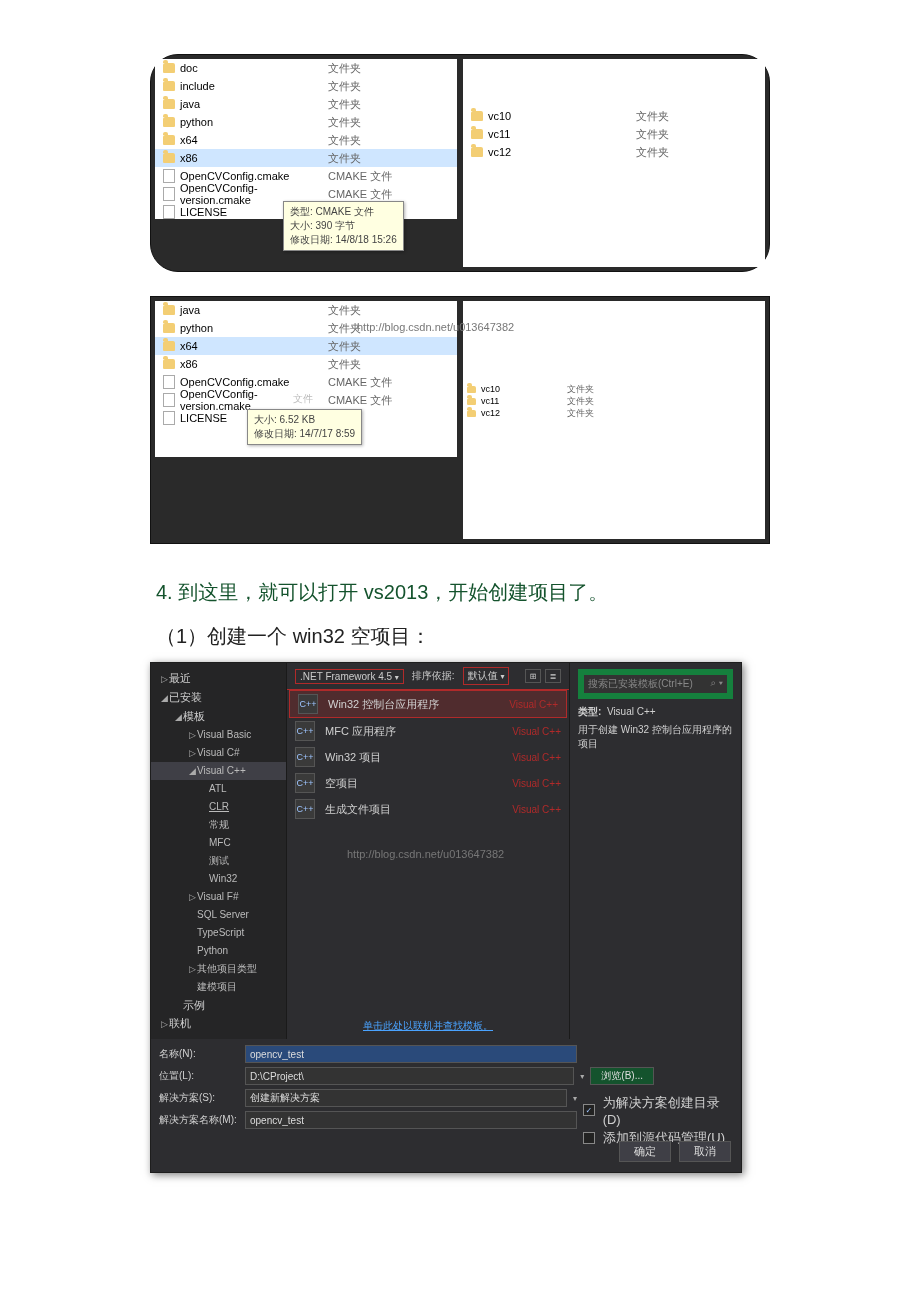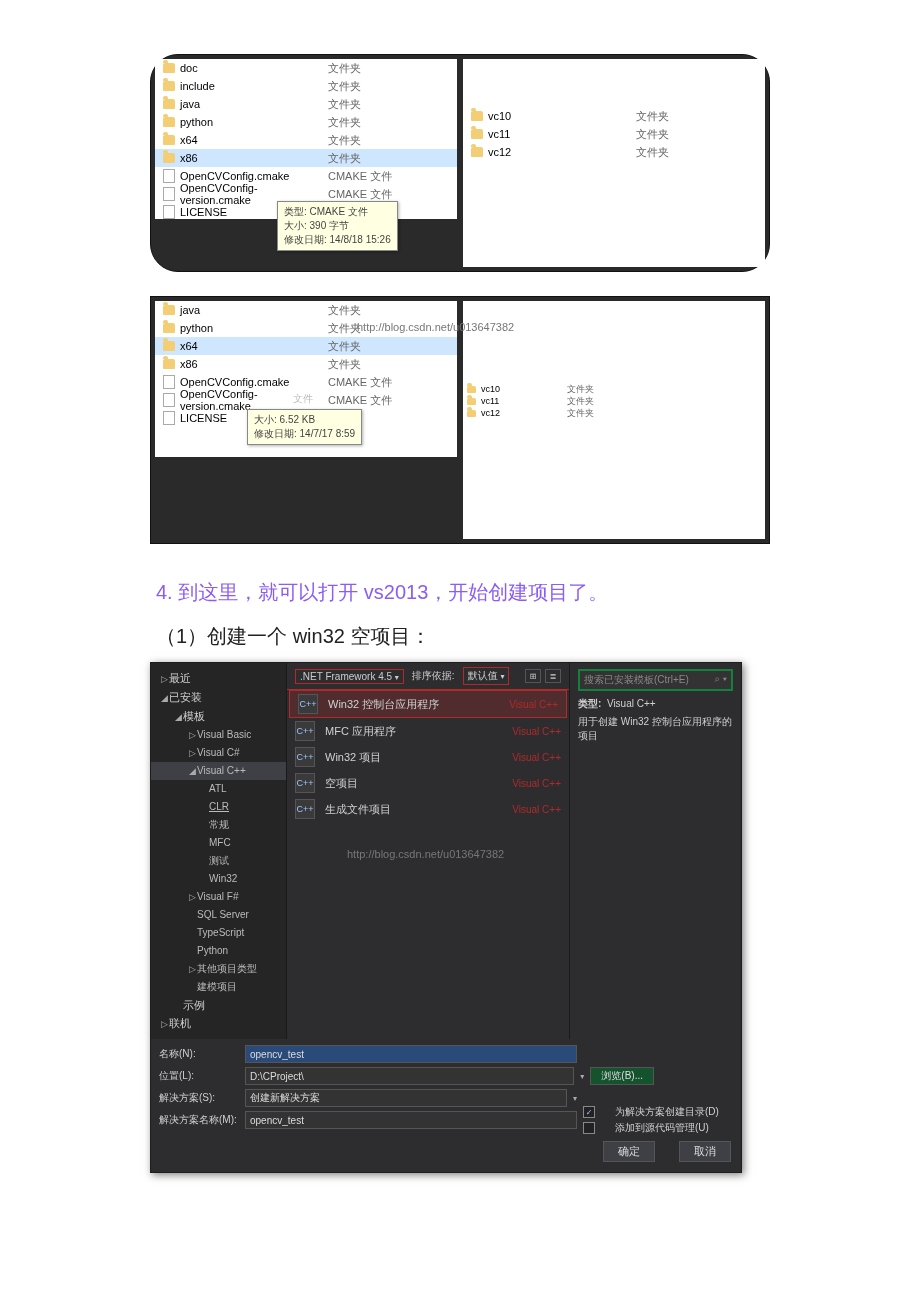--- a/index.html
+++ b/index.html
@@ -47,21 +47,21 @@
     color:#d0d0d0; font-size:12px; pointer-events:none;
   }
 
   
   .mp2-right { font-size:9px; }
   .mp2-right .row { height:12px; }
   .mp2-right .row .name { width:100px; padding-left:4px;}
   .mp2-right .folder-icon { width:9px; height:7px; }
 
   
-  .body-text { font-size:20px; line-height:1.8; color:#8b5cf6; margin:30px 0 8px 6px; }
+  .body-text { font-size:20px; line-height:1.8; color:#14532d; margin:30px 0 8px 6px; }
   .body-text.sub { margin-top:4px; color:#222; }
 
   
   .dlg {
     width:590px; background:#2d2d30; color:#d0d0d0;
     font-size:11px; border:1px solid #1e1e1e;
     box-shadow:2px 2px 8px rgba(0,0,0,.5);
     position:relative;
   }
   .dlg-title {
@@ -102,42 +102,42 @@
   .tpl-ico {
     width:18px; height:18px; background:#3a3a3a; border:1px solid #555;
     display:flex; align-items:center; justify-content:center; font-size:9px; color:#9ec4ff;
   }
   .tpl-lang { color:#b02a2a; font-size:10px;}
   .dlg-right {
     width:155px; background:#2d2d30; padding:6px 8px; border-left:1px solid #1a1a1a;
     font-size:10px;
   }
   .dlg-right .search {
-    background:#333; border:2px solid #15803d; color:#888; padding:2px 4px;
+    background:#333; border:6px solid #15803d; color:#888; padding:2px 4px;
     font-size:10px; margin-bottom:6px; display:flex; justify-content:space-between; align-items:flex-start;
   }
   .dlg-bottom-link { text-align:center; padding:6px; }
   .dlg-bottom-link a { color:#4aa3ff; text-decoration:underline; font-size:10px; cursor:pointer;}
   .dlg-form { padding:4px 8px; background:#2d2d30; }
   .dlg-form .frow { display:flex; align-items:center; height:22px; gap:6px; }
   .dlg-form label { width:80px; font-size:10px; }
   .dlg-form .inp {
     flex:1; background:#333; border:1px solid #555; color:#ddd;
     height:16px; padding:0 4px; font-size:10px; display:flex; align-items:center;
     overflow:hidden;
   }
   .dlg-form .inp.sel2 { background:#2a4a7a; }
   .dlg-form .browse {
     background:#14532d; border:1px solid #555; color:#ddd; font-size:10px;
     padding:1px 10px;
   }
-  .dlg-chk { display:flex; align-items:center; gap:20px; font-size:10px; padding:1px 0;}
+  .dlg-chk { display:flex; align-items:center; gap:8px; font-size:13px; padding:1px 0;}
   .dlg-chk .box { width:10px; height:10px; border:1px solid #888; display:flex; align-items:center; justify-content:center; font-size:8px; background:#222;}
   .dlg-chk .box.on::after { content:"✓"; color:#9ec4ff; }
-  .dlg-btns { display:flex; justify-content:flex-end; gap:24px; padding:6px 10px 10px;}
+  .dlg-btns { display:flex; justify-content:flex-end; gap:8px; padding:6px 10px 10px;}
   .dlg-btns button {
     background:#3f3f46; border:1px solid #555; color:#ddd; font-size:11px;
     padding:2px 14px;
   }
   .wm-big {
     position:absolute; left:85px; top:46px; font-size:58px; color:rgba(220,220,220,.18);
     font-weight:bold; letter-spacing:2px; pointer-events:none;
     font-family:Arial, sans-serif; white-space:nowrap;
   }
   .wm-url {
@@ -205,21 +205,21 @@
         </div>
         <div class="type">CMAKE 文件</div>
       </div>
       <div class="row">
         <div class="name">
           <span class="file-icon"></span>
           <span>LICENSE</span>
         </div>
         <div class="type"></div>
       </div>
-      <div class="tooltip" style="left: 122px; top: 142px;">类型: CMAKE 文件<br>大小: 390 字节<br>修改日期: 14/8/18 15:26</div>
+      <div class="tooltip" style="left: 128px; top: 142px;">类型: CMAKE 文件<br>大小: 390 字节<br>修改日期: 14/8/18 15:26</div>
     </div>
   <div class="panel" style="height:160px; padding-top:48px;" id="exp1-right">
       <div class="row">
         <div class="name">
           <span class="folder-icon"></span>
           <span>vc10</span>
         </div>
         <div class="type">文件夹</div>
       </div>
       <div class="row">
@@ -391,20 +391,23 @@
             <span class="tpl-lang">Visual C++</span>
           </div>
           <div class="tpl-row">
             <div class="left">
               <div class="tpl-ico">C++</div>
               <span>生成文件项目</span>
             </div>
             <span class="tpl-lang">Visual C++</span>
           </div>
         </div>
+      <div class="dlg-bottom-link">
+        <a>单击此处以联机并查找模板。</a>
+      </div>
     </div>
     <div class="dlg-right">
       <div class="search">
         <span>搜索已安装模板(Ctrl+E)</span>
         <span>⌕ ▾</span>
       </div>
       <div>
         <b>类型:</b>&nbsp;&nbsp;<span>Visual C++</span>
       </div>
       <div style="margin-top:4px; line-height:1.4;">用于创建 Win32 控制台应用程序的项目</div>

